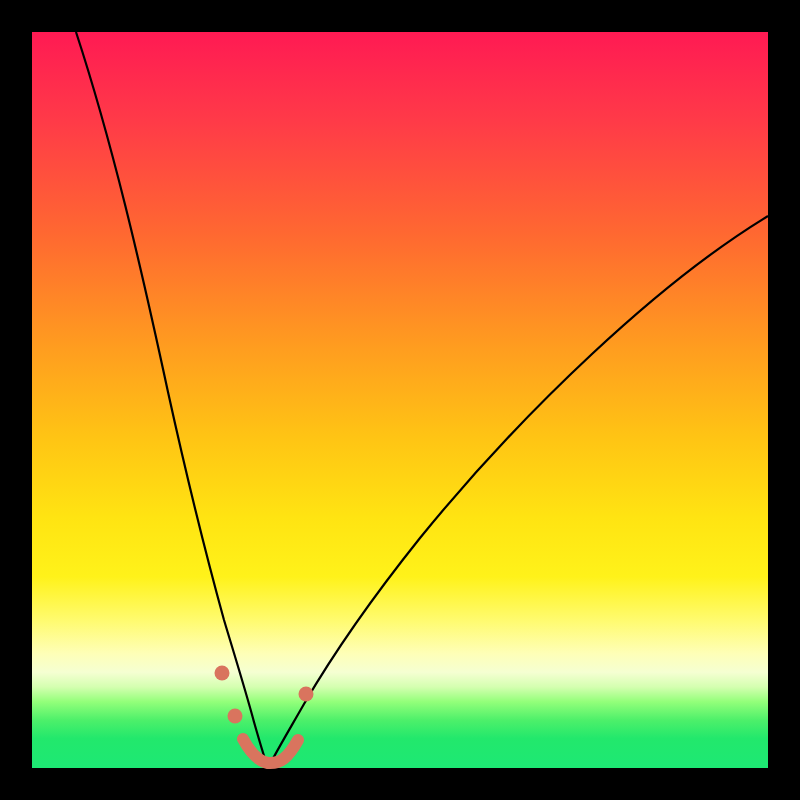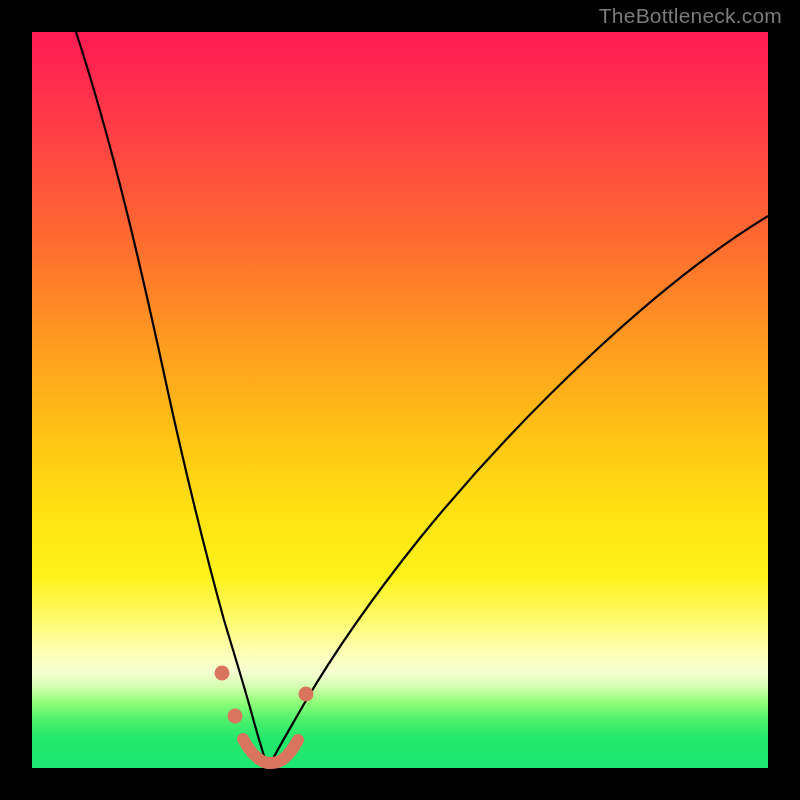--- a/index.html
+++ b/index.html
@@ -101,14 +101,13 @@
 
     <path class="salmon-curve" d="M 211,707
              C 218,720 226,729 236,731
              C 248,732 256,726 266,708"></path>
 
     <circle class="salmon-dot" r="7.5" cx="190" cy="641"></circle>
     <circle class="salmon-dot" r="7.5" cx="203" cy="684"></circle>
     <circle class="salmon-dot" r="7.5" cx="274" cy="662"></circle>
   </svg>
 
-  <div class="watermark">TheBottleneck.com</div>
 </div>
 
 </body></html>

